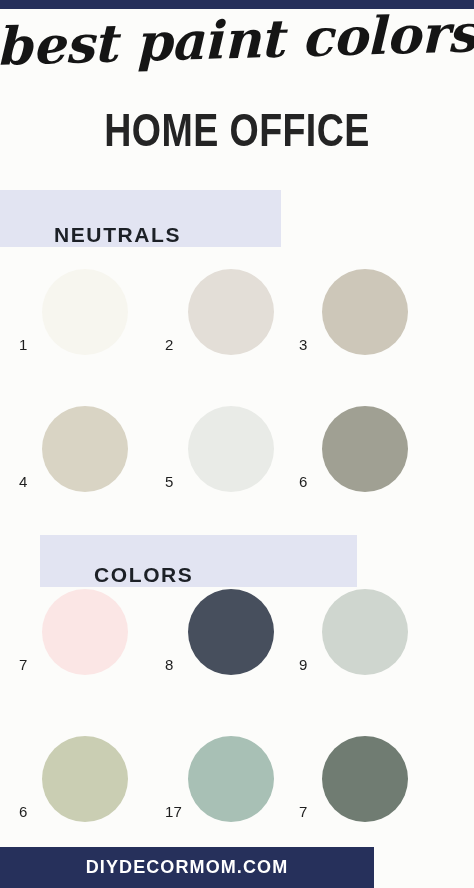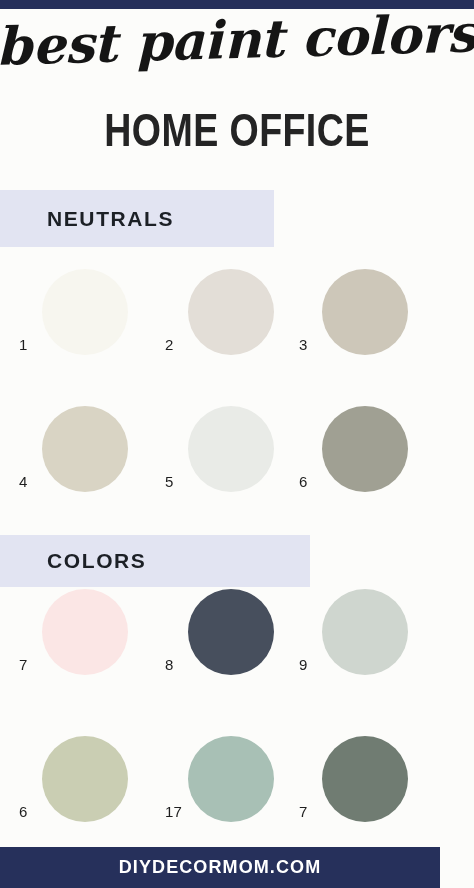--- a/index.html
+++ b/index.html
@@ -66,32 +66,33 @@
     transform: scaleX(0.80);
     transform-origin: 50% 50%;
     white-space: nowrap;
   }
   
   .band {
     position: absolute;
     left: 0;
     background: #E2E4F2;
     display: flex;
-    align-items: center;
+    align-items: flex-end;
+    padding-left: 7px;
   }
   .band-label {
     font-family: "Liberation Sans", sans-serif;
     font-weight: 700;
     font-size: 21px;
     letter-spacing: 1.6px;
     color: #1C2026;
     padding-left: 47px;
   }
   #band-neutrals { top: 190px; width: 274px; height: 57px; }
-  #band-colors   { top: 535px; width: 310px; height: 52px; }
+  #band-colors   { top: 535px; width: 310px; height: 52px; margin-left: 40px; }
 
   
   .swatch {
     position: absolute;
     width: 86px;
     height: 86px;
   }
   .swatch .dot {
     position: absolute;
     left: 0; top: 0;
@@ -117,21 +118,21 @@
   
   .row1 { top: 269px; }
   .row2 { top: 406px; }
   .row3 { top: 589px; }
   .row4 { top: 736px; }
 
   
   .footer {
     position: absolute;
     left: 0; top: 847px;
-    width: 440px;
+    width: 374px;
     height: 41px;
     background: #26305B;
     display: flex;
     align-items: center;
     justify-content: center;
   }
   .footer-text {
     font-family: "Liberation Sans", sans-serif;
     font-weight: 700;
     font-size: 18px;

